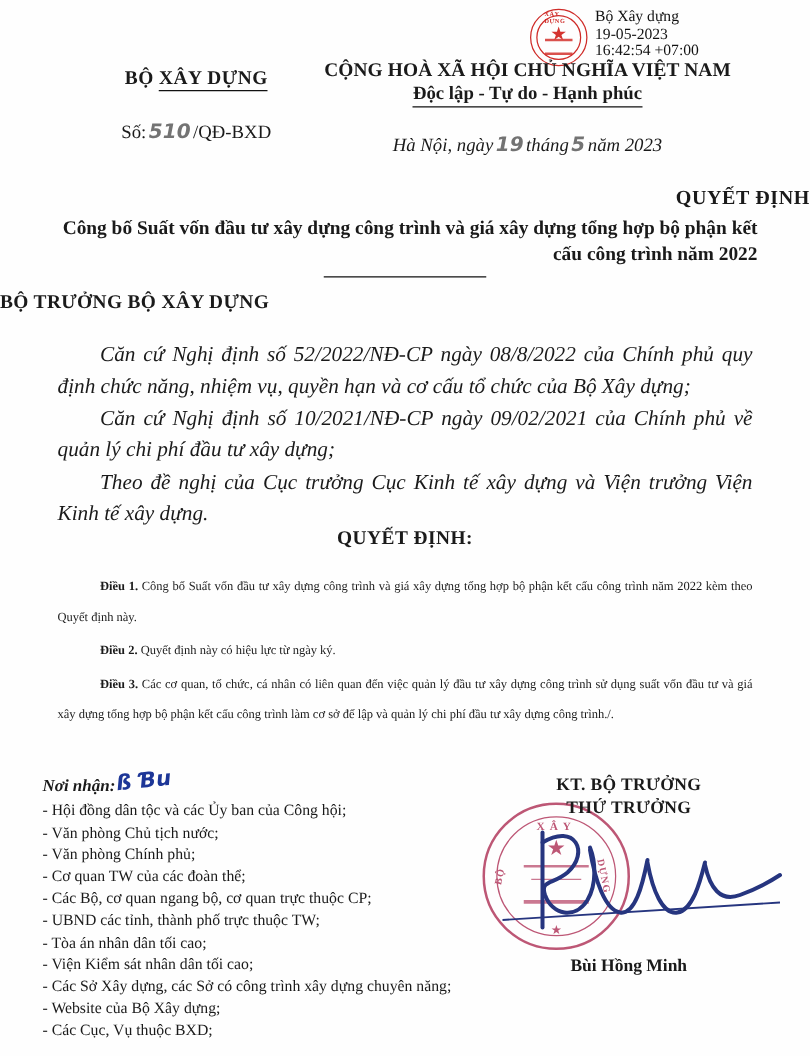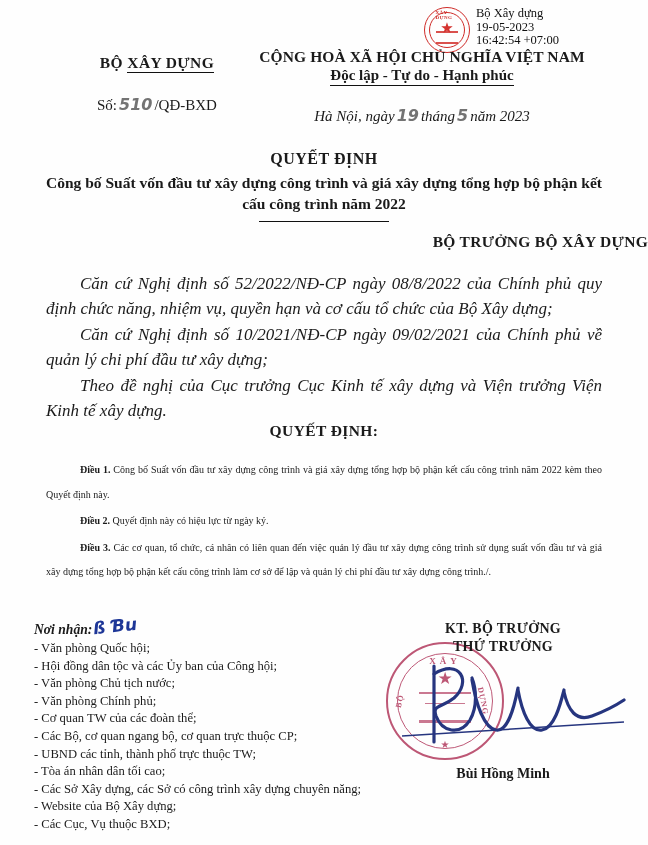--- a/index.html
+++ b/index.html
@@ -163,21 +163,21 @@
     font-size: 15px;
     white-space: nowrap;
   }
 
   
   .title-wrap {
     position: absolute;
     top: 150px;
     left: 0;
     width: 648px;
-    text-align: center;
+    text-align: right;
   }
   .t-main {
     font-weight: bold;
     font-size: 16px;
     letter-spacing: .5px;
   }
   .t-sub {
     font-weight: bold;
     font-size: 15.5px;
     line-height: 21px;
@@ -189,21 +189,21 @@
     height: 0;
     border-top: 1.4px solid #111;
     margin: 7px auto 0;
   }
 
   .issuer {
     position: absolute;
     top: 233px;
     left: 0;
     width: 648px;
-    text-align: right;
+    text-align: left;
     font-weight: bold;
     font-size: 15.5px;
     letter-spacing: .3px;
   }
 
   
   .preamble {
     position: absolute;
     top: 272px;
     left: 46px;
@@ -457,28 +457,28 @@
     <p><span class="art-label">Điều 1.</span><span> Công bố Suất vốn đầu tư xây dựng công trình và giá xây dựng tổng hợp bộ phận kết cấu công trình năm 2022 kèm theo Quyết định này.</span></p>
     <p><span class="art-label">Điều 2.</span><span> Quyết định này có hiệu lực từ ngày ký.</span></p>
     <p><span class="art-label">Điều 3.</span><span> Các cơ quan, tổ chức, cá nhân có liên quan đến việc quản lý đầu tư xây dựng công trình sử dụng suất vốn đầu tư và giá xây dựng tổng hợp bộ phận kết cấu công trình làm cơ sở để lập và quản lý chi phí đầu tư xây dựng công trình./.</span></p>
   </div>
 
   <div class="footer">
 
     <div class="recipients">
       <div class="recip-head"><span>Nơi nhận:</span><span class="initial-mark">ß Ɓu</span></div>
       <ul class="recip-list">
-        <li>- Văn phòng Quốc hội;</li>
         <li>- Hội đồng dân tộc và các Ủy ban của Công hội;</li>
         <li>- Văn phòng Chủ tịch nước;</li>
         <li>- Văn phòng Chính phủ;</li>
         <li>- Cơ quan TW của các đoàn thể;</li>
         <li>- Các Bộ, cơ quan ngang bộ, cơ quan trực thuộc CP;</li>
         <li>- UBND các tỉnh, thành phố trực thuộc TW;</li>
         <li>- Tòa án nhân dân tối cao;</li>
+        <li>- Viện Kiểm sát nhân dân tối cao;</li>
         <li>- Các Sở Xây dựng, các Sở có công trình xây dựng chuyên năng;</li>
         <li>- Website của Bộ Xây dựng;</li>
         <li>- Các Cục, Vụ thuộc BXD;</li>
 
       </ul>
     </div>
 
     <div class="signature">
       <div class="sig-title">
         <div>KT. BỘ TRƯỞNG</div>

